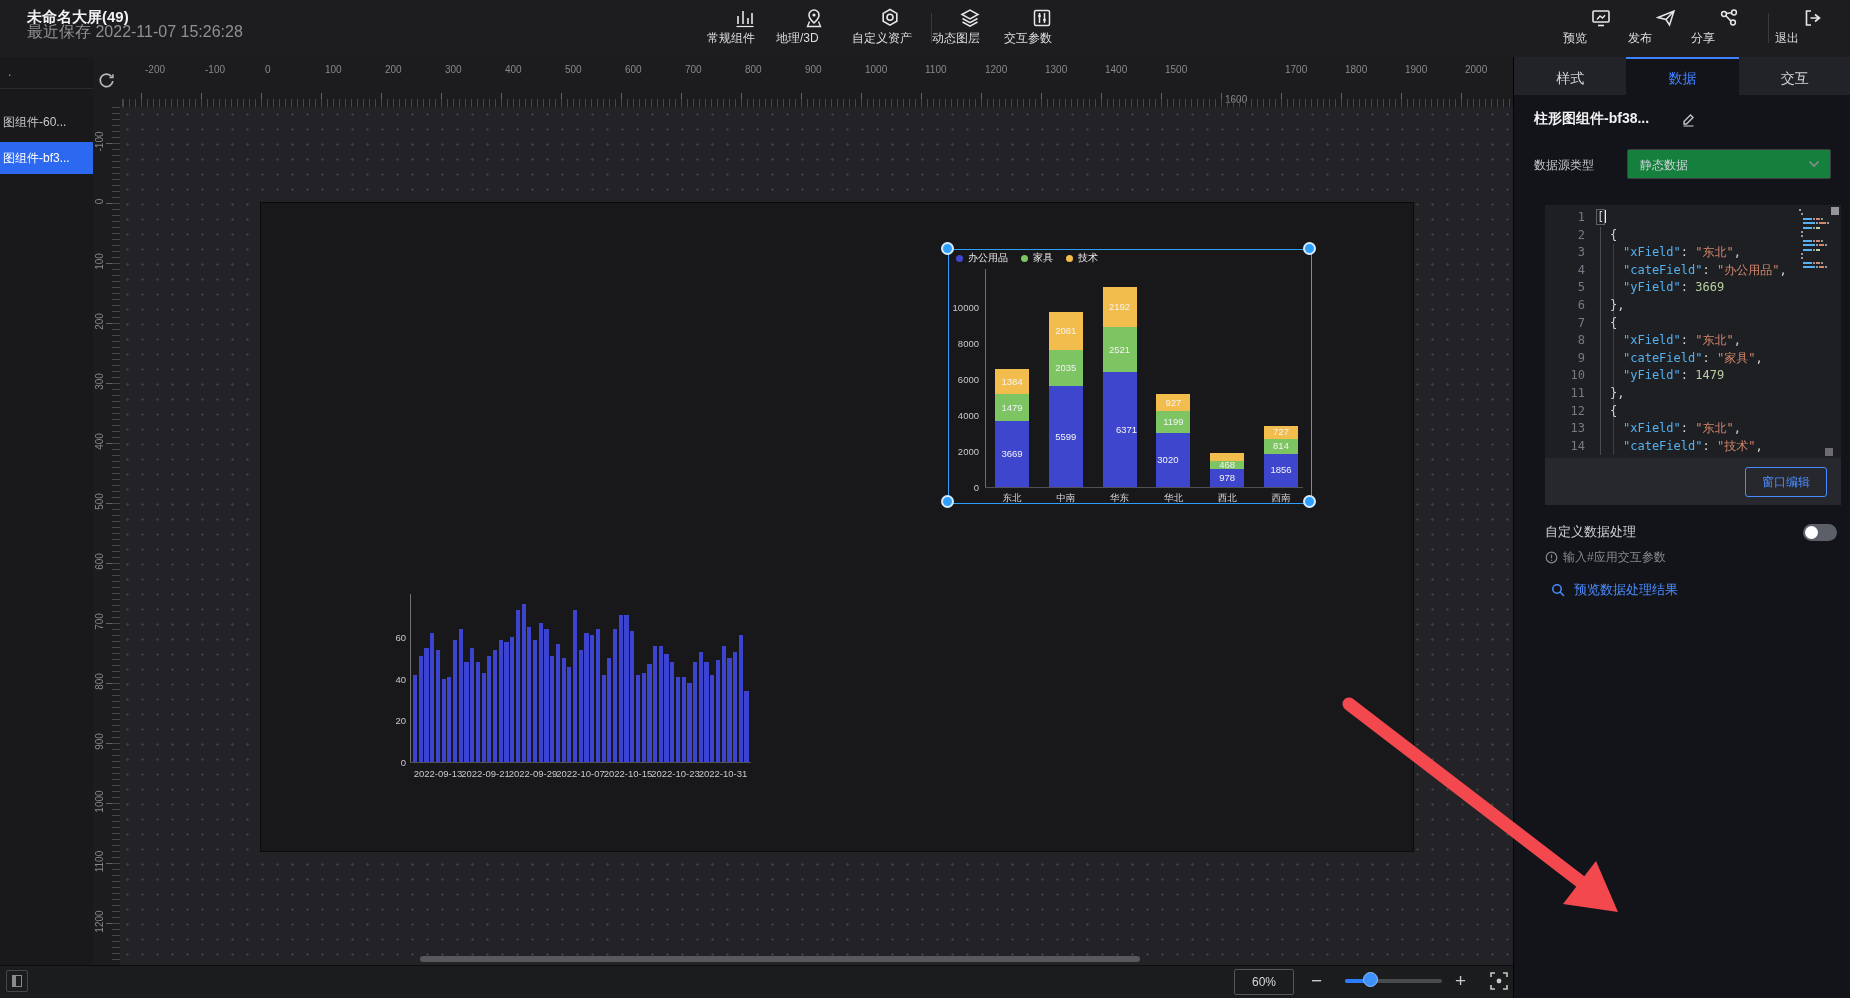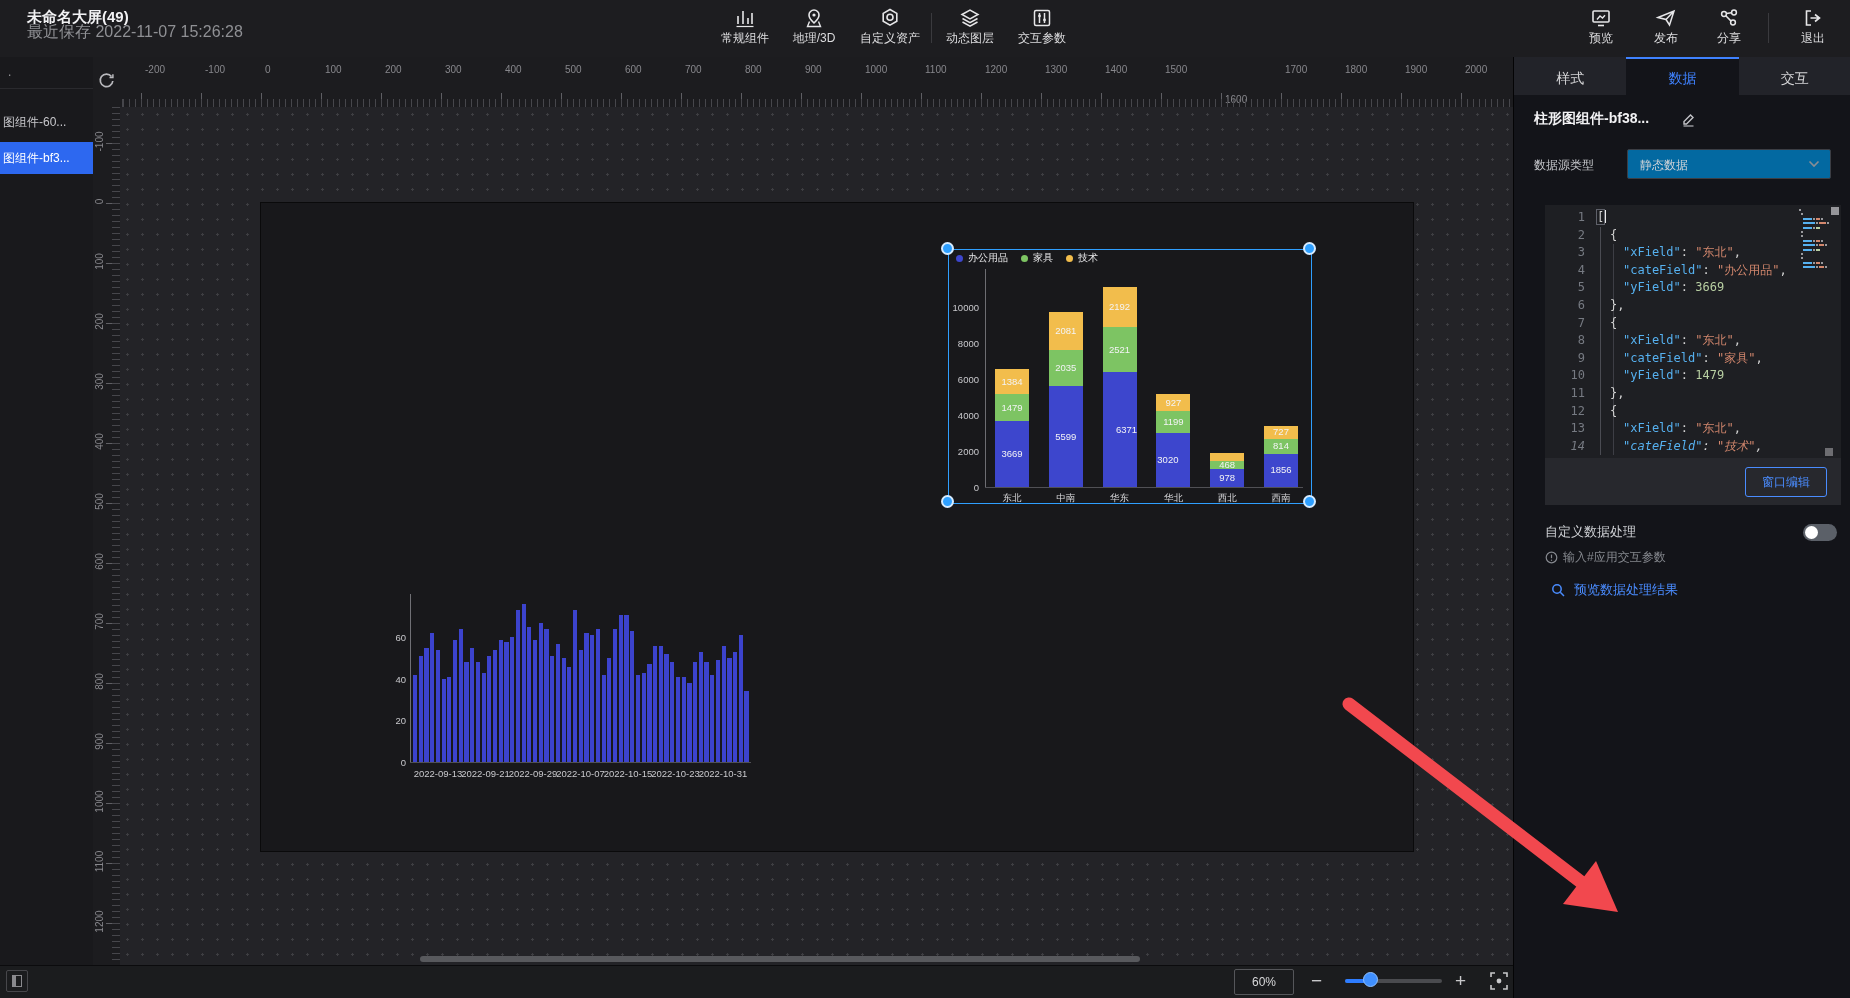--- a/index.html
+++ b/index.html
@@ -3,21 +3,21 @@
 <meta charset="utf-8">
 <style>
   html,body{margin:0;padding:0;background:#000;}
   #app{position:relative;width:1850px;height:998px;background:#161618;overflow:hidden;
        font-family:"Liberation Sans",sans-serif;color:#ddd;-webkit-font-smoothing:antialiased;}
   .abs{position:absolute;}
   
   #topbar{position:absolute;left:0;top:0;width:1850px;height:57px;background:#1d1d20;border-bottom:1px solid #0c0c0e;}
   #title{position:absolute;left:27px;top:8px;font-size:15px;font-weight:bold;color:#f2f2f4;}
   #subtitle{position:absolute;left:27px;top:22px;font-size:16px;color:#8f9094;}
-  .tool{position:absolute;top:5px;width:76px;text-align:center;cursor:pointer;}
+  .tool{position:absolute;top:5px;width:76px;cursor:pointer;}
   .tool svg{display:block;margin:2px auto 1px auto;}
   .tool .tlabel{font-size:12px;color:#dcdcde;white-space:nowrap;}
   .hdiv{position:absolute;top:13px;width:1px;height:30px;background:#3a3a3e;}
   
   #layers{position:absolute;left:0;top:57px;width:93px;height:908px;background:#19191c;border-right:1px solid #050505;}
   #layers .lhead{position:absolute;left:8px;top:8px;color:#9a9a9e;font-size:12px;}
   #layers .lsep{position:absolute;left:0;top:31px;width:93px;height:1px;background:#2a2a2e;}
   .litem{position:absolute;left:0;width:93px;height:32px;line-height:32px;font-size:12px;color:#c8c8cc;
          white-space:nowrap;overflow:hidden;padding-left:3px;box-sizing:border-box;cursor:pointer;}
   .litem.sel{background:#2d68f0;color:#fff;}
@@ -63,21 +63,21 @@
   #zfill{position:absolute;left:0;top:0;width:25px;height:4px;border-radius:2px;background:#2d7cff;}
   #zthumb{position:absolute;left:1363px;top:6px;width:15px;height:15px;border-radius:50%;background:#4090ff;border:1px solid #8fc0ff;box-sizing:border-box;}
   
   #panel{position:absolute;left:1513px;top:57px;width:337px;height:941px;background:#131419;border-left:1px solid #040405;}
   #tabs{position:absolute;left:0;top:0;width:337px;height:38px;display:flex;background:#222329;}
   .tab{flex:1;text-align:center;line-height:38px;font-size:14px;color:#d4d4d6;cursor:pointer;border-top:2px solid transparent;box-sizing:border-box;}
   .tab.active{background:#131419;color:#3f82ff;border-top:2px solid #3f82ff;}
   #comptitle{position:absolute;left:20px;top:53px;font-size:14px;font-weight:bold;color:#f2f2f4;}
   #editicon{position:absolute;left:167px;top:55px;}
   #dslabel{position:absolute;left:20px;top:100px;font-size:12px;color:#c6c8cc;}
-  #dsselect{position:absolute;left:113px;top:92px;width:204px;height:30px;background:#0369a1;border:1px solid #3c3e44;border-radius:2px;box-sizing:border-box;cursor:pointer;}
+  #dsselect{position:absolute;left:113px;top:92px;width:204px;height:30px;background:#15803d;border:1px solid #3c3e44;border-radius:2px;box-sizing:border-box;cursor:pointer;}
   #dsselect .dsval{position:absolute;left:12px;top:7px;font-size:12px;color:#d2d4d8;}
   #dsselect svg{position:absolute;right:10px;top:10px;}
   
   #editor{position:absolute;left:31px;top:148px;width:296px;height:253px;background:#1e1f23;overflow:hidden;
     font-family:"DejaVu Sans Mono",monospace;font-size:12px;line-height:17.6px;}
   .cline{position:absolute;left:0;width:100%;height:17.6px;white-space:nowrap;}
   .lnum{position:absolute;left:0;top:0;width:40px;text-align:right;color:#767a82;}
   .ltxt{position:absolute;left:52px;top:0;}
   .tk-k{color:#56b1f0;} .tk-s{color:#d3876d;} .tk-n{color:#b8cfa2;} .tk-p{color:#d4d4d4;}
   .cursorbar{display:inline-block;width:1.5px;height:13px;background:#eaeaea;vertical-align:-2px;}
@@ -519,21 +519,21 @@
           <div class="ltxt" style="left: 65px;"><span class="tk-p">},</span></div>
         </div>
         <div class="cline" style="top: 197.6px;">
           <div class="lnum">12</div>
           <div class="ltxt" style="left: 65px;"><span class="tk-p">{</span></div>
         </div>
         <div class="cline" style="top: 215.2px;">
           <div class="lnum">13</div>
           <div class="ltxt" style="left: 78px;"><span class="tk-k">"xField"</span><span class="tk-p">: </span><span class="tk-s">"东北"</span><span class="tk-p">,</span></div>
         </div>
-        <div class="cline" style="top: 232.8px; font-style: italic;">
+        <div class="cline" style="top: 232.8px;">
           <div class="lnum">14</div>
           <div class="ltxt" style="left: 78px;"><span class="tk-k">"cateField"</span><span class="tk-p">: </span><span class="tk-s">"技术"</span><span class="tk-p">,</span></div>
         </div>
         <div style="position: absolute; left: 254px; top: 4px; width: 30px;">
           <div class="mmrow" style="top: 0px; left: 0px;">
             <div class="mmseg" style="left: 0px; width: 2px; background: rgb(154, 154, 158);"></div>
           </div>
           <div class="mmrow" style="top: 4.4px; left: 2px;">
             <div class="mmseg" style="left: 0px; width: 2px; background: rgb(154, 154, 158);"></div>
           </div>

